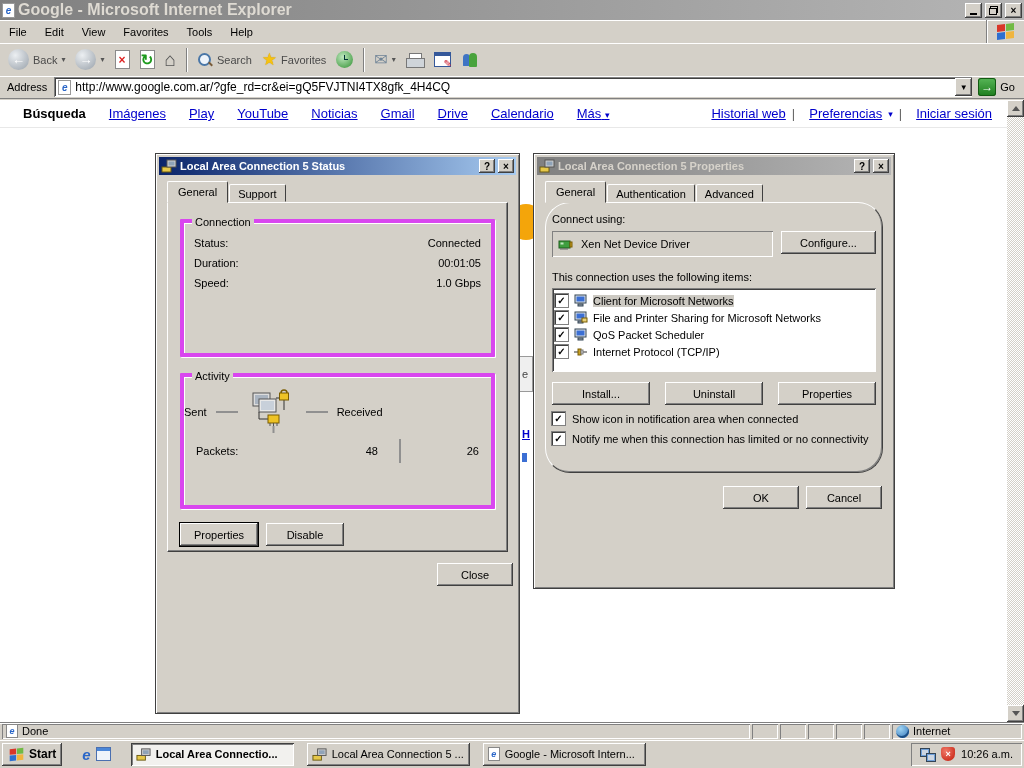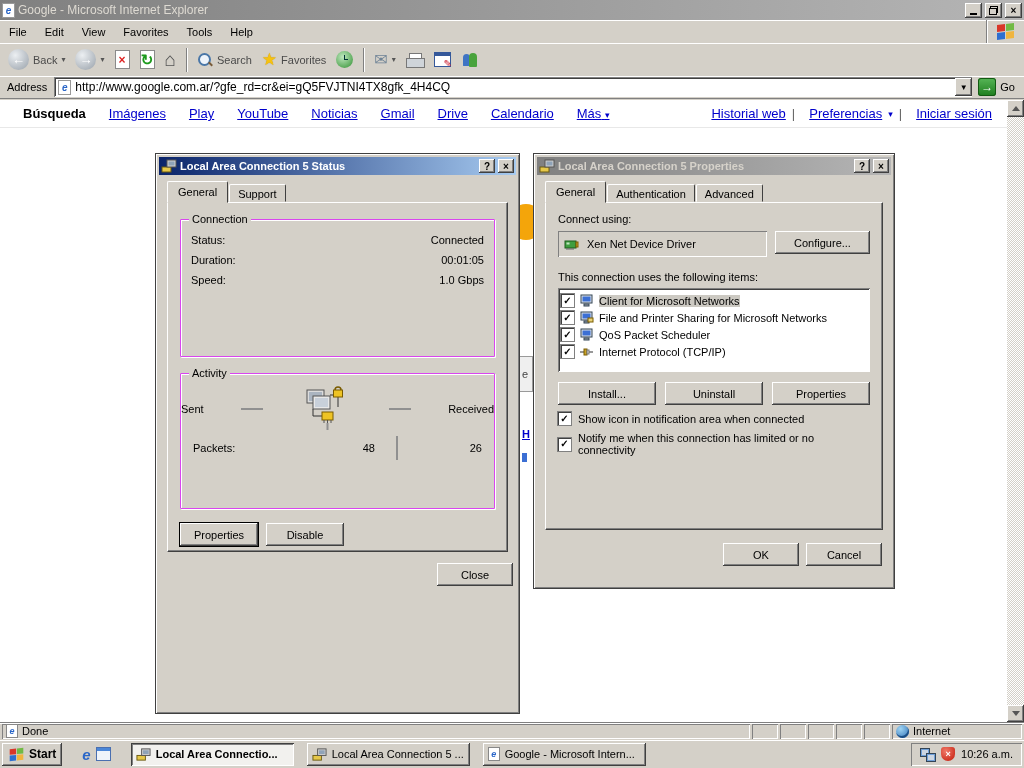--- a/index.html
+++ b/index.html
@@ -1,25 +1,25 @@
 <!DOCTYPE html>
 <html><head>
 <meta charset="utf-8">
 <style>
   *{box-sizing:border-box;margin:0;padding:0;}
   body{width:1024px;height:768px;overflow:hidden;background:#000;}
   .screen{position:relative;width:1024px;height:768px;font-family:"Liberation Sans",sans-serif;background:#d4d0c8;overflow:hidden;}
   .btn{height:23px;min-width:78px;font-size:11px;font-family:inherit;display:grid;place-items:center;background:#d4d0c8;box-shadow:inset -1px -1px 0 #404040,inset 1px 1px 0 #ffffff,inset -2px -2px 0 #808080;cursor:default;}
   .btn.default{outline:1px solid #000;}
-  .fieldset{border:1px solid #d946ef;box-shadow:inset 1px 1px 0 #fff,1px 1px 0 #fff;position:relative;border-radius:1px;}
+  .fieldset{border:4px solid #d946ef;box-shadow:inset 1px 1px 0 #fff,1px 1px 0 #fff;position:relative;border-radius:1px;}
   .legend{position:absolute;top:-7px;left:8px;background:#d4d0c8;padding:0 3px;font-size:11px;}
 
   
   .ie-titlebar{height:20px;background:linear-gradient(90deg,#808080,#b5b5b5);display:flex;align-items:center;padding:0 2px;gap:3px;}
-  .ie-titlebar .title-text{color:#dedad2;font-weight:normal;font-size:12px;flex:1;}
+  .ie-titlebar .title-text{color:#dedad2;font-weight:bold;font-size:16px;flex:1;}
   .cap-btn{width:17px;height:15px;display:grid;place-items:center;font-size:10px;font-weight:bold;color:#000;background:#d4d0c8;box-shadow:inset -1px -1px 0 #404040,inset 1px 1px 0 #fff,inset -2px -2px 0 #808080;}
   .min-glyph{width:7px;height:2px;background:#000;margin-top:7px;}
   .restore-glyph{position:relative;width:9px;height:9px;}
   .restore-glyph::before{content:"";position:absolute;right:0;top:0;width:6px;height:5px;border:1px solid #000;}
   .restore-glyph::after{content:"";position:absolute;left:0;bottom:0;width:6px;height:5px;border:1px solid #000;background:#d4d0c8;}
 
   .menubar{height:23px;display:flex;align-items:stretch;box-shadow:inset 0 1px 0 #fff;font-size:11px;}
   .menu-item{display:flex;align-items:center;padding:0 9px;}
   .winflag-block{margin-left:auto;width:38px;display:grid;place-items:center;border-left:1px solid #808080;box-shadow:inset 1px 0 0 #fff;}
   .wflag{display:grid;grid-template-columns:8px 8px;grid-template-rows:7px 7px;gap:1px;transform:skewY(-6deg);}
@@ -97,27 +97,27 @@
   .cap-active .dlg-title-text{color:#fff;}
   .cap-inactive{background:linear-gradient(90deg,#808080,#b5b5b5);}
   .cap-inactive .dlg-title-text{color:#d6d2ca;}
   .dlg-title-text{font-size:11px;font-weight:bold;flex:1;white-space:nowrap;overflow:hidden;}
   .dlg-cap-btn{width:16px;height:14px;display:grid;place-items:center;font-size:10px;font-weight:bold;background:#d4d0c8;box-shadow:inset -1px -1px 0 #404040,inset 1px 1px 0 #fff,inset -2px -2px 0 #808080;}
   .tabs{display:flex;align-items:flex-end;height:27px;padding-left:8px;position:relative;z-index:3;}
   .tab{height:18px;line-height:18px;padding:0 8px;font-size:11px;background:#d4d0c8;border:1px solid;border-color:#fff #404040 #d4d0c8 #fff;border-radius:2px 2px 0 0;margin-right:1px;}
   .tab.active{height:22px;line-height:20px;padding:0 10px;position:relative;z-index:4;margin-bottom:-1px;box-shadow:inset 0 2px 0 #d4d0c8;}
   .panel{margin:0 8px;background:#d4d0c8;border:1px solid;border-color:#fff #404040 #404040 #fff;box-shadow:inset -1px -1px 0 #808080;position:relative;z-index:2;font-size:11px;}
   .status-panel{height:350px;}
-  .props-panel{height:328px;padding:10px 12px;}
+  .props-panel{height:271px;padding:10px 6px;border-radius:25px;}
 
   .conn-f{height:138px;margin:16px 12px 0;}
   .conn-rows{padding-top:10px;}
   .conn-row{display:flex;justify-content:space-between;align-items:center;height:20px;padding:0 10px;}
   .act-f{height:136px;margin:16px 12px 0;}
-  .sentline{display:flex;align-items:center;justify-content:space-between;gap:9px;margin-top:12px;}
+  .sentline{display:flex;align-items:center;justify-content:flex-start;gap:9px;margin-top:12px;}
   .hdash{width:22px;height:2px;background:#909090;}
   .packrow{display:grid;grid-template-columns:90px 92px 44px 1fr;align-items:center;margin-top:4px;padding:0 12px;}
   .pk-sent{justify-self:end;}
   .pk-div{justify-self:center;width:2px;height:24px;background:#909090;}
   .pk-recv{justify-self:end;}
   .sd-btnrow{display:flex;gap:8px;margin:14px 12px 0;}
   .closerow{display:flex;justify-content:flex-end;margin:11px 3px 0;}
 
   .adapter-row{display:flex;gap:8px;margin-top:6px;}
   .adapter-box{flex:1;height:26px;display:flex;align-items:center;gap:8px;padding:0 6px;background:#d4d0c8;box-shadow:inset 1px 1px 0 #808080,inset -1px -1px 0 #fff;}

